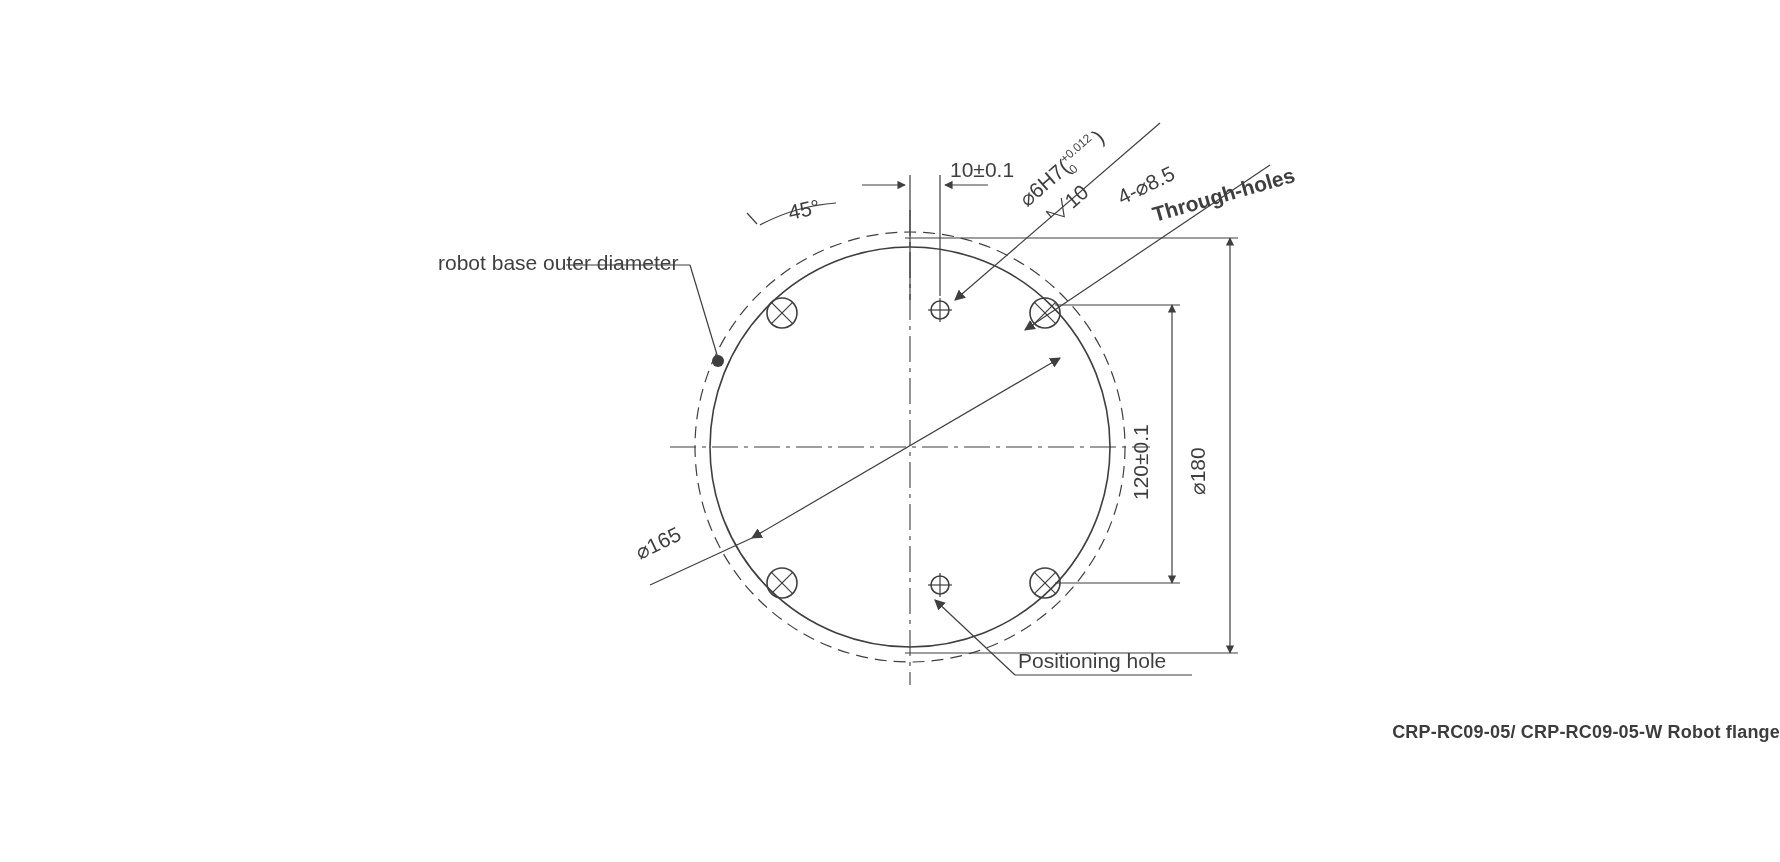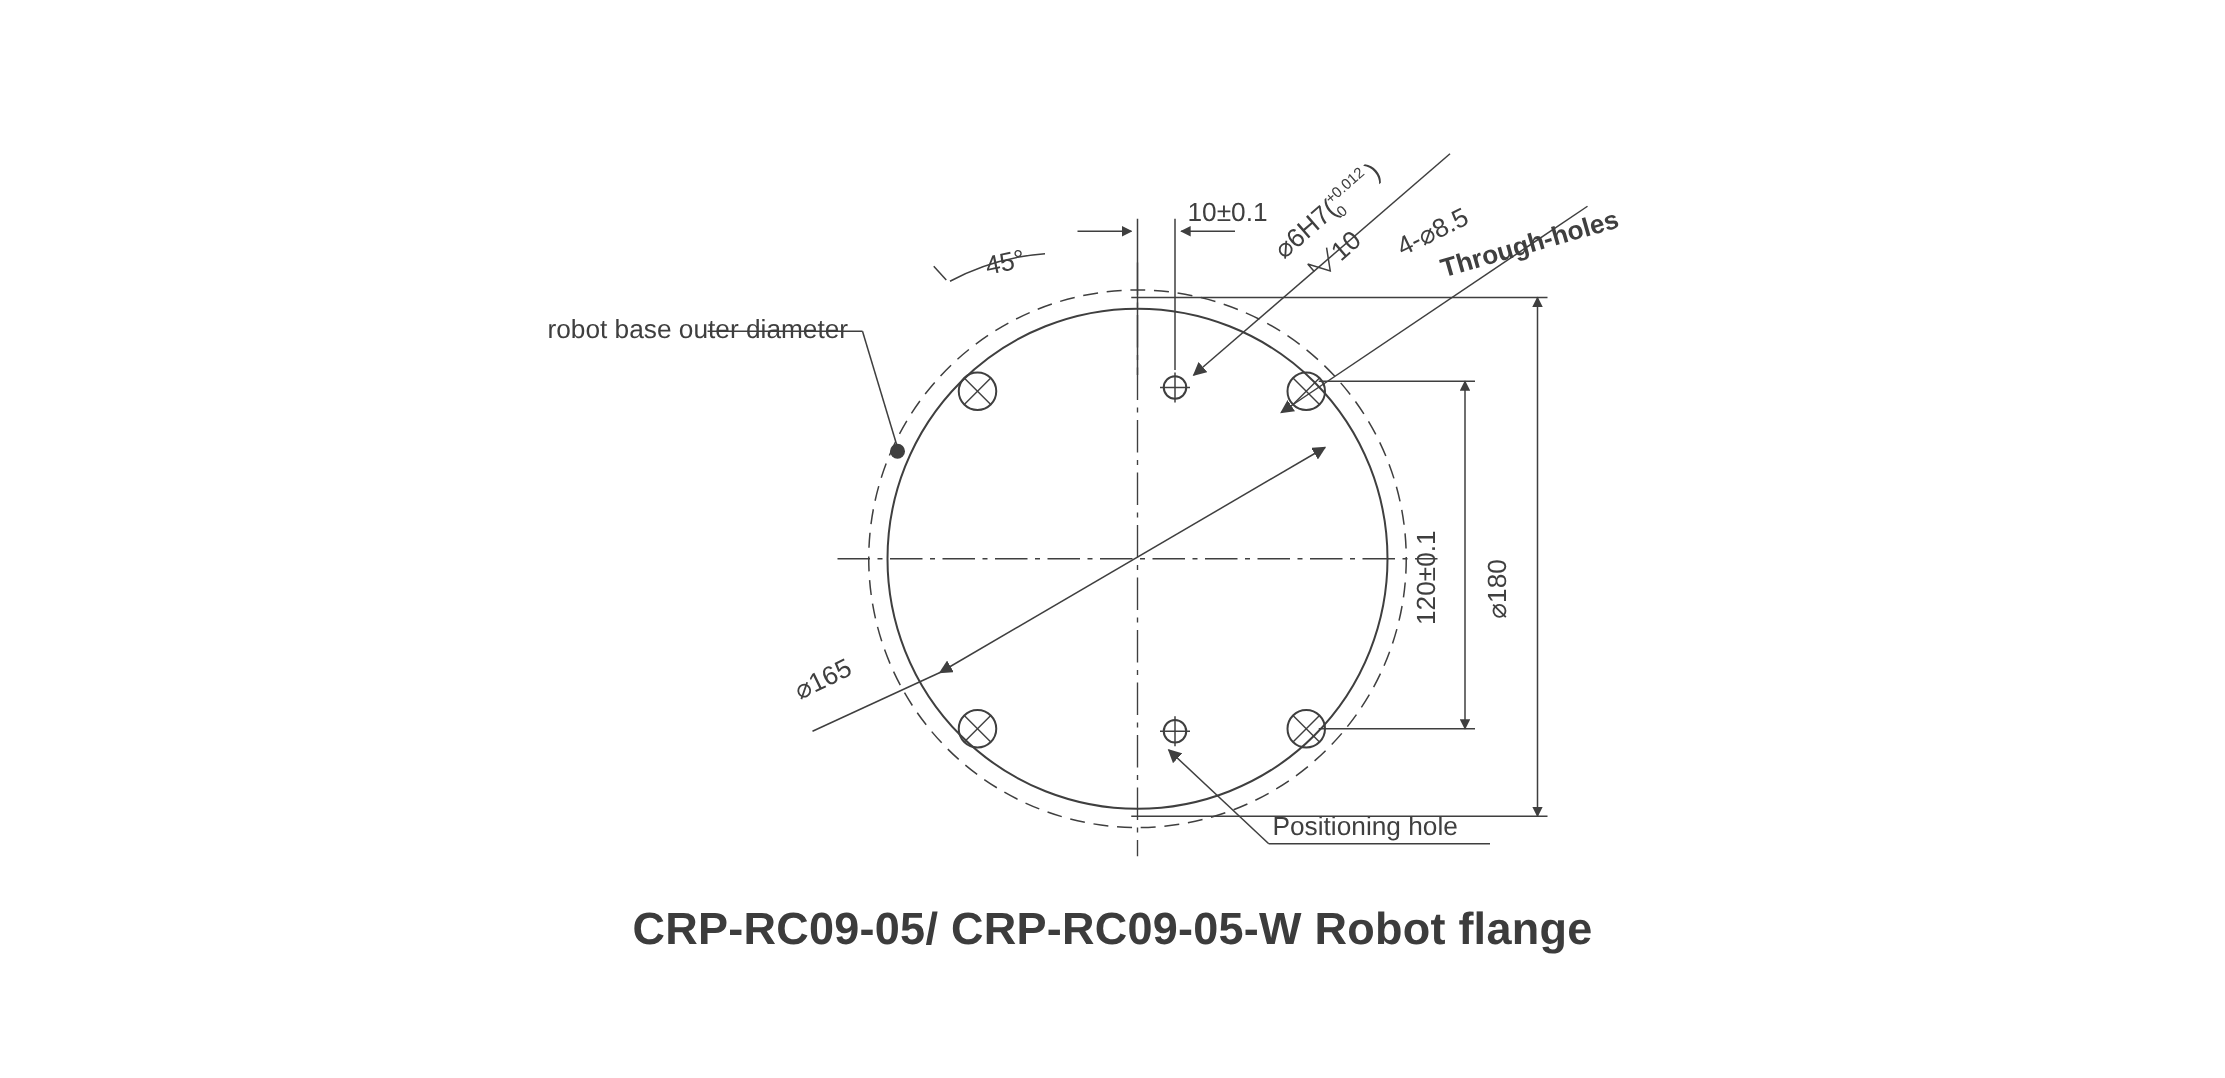--- a/index.html
+++ b/index.html
@@ -33,23 +33,23 @@
     white-space: pre;
   }
   .lbl-sup {
     font-size: 12px;
   }
   .caption {
     position: absolute;
     left: 0;
     top: 722px;
     width: 1780px;
-    text-align: center;
+    text-align: right;
     font-family: "Liberation Sans", sans-serif;
-    font-size: 36px;
+    font-size: 18px;
     font-weight: bold;
     color: #3c3c3c;
     letter-spacing: 0.2px;
   }
   .thin { stroke: #3f3f3f; stroke-width: 1.2; fill: none; }
   .med  { stroke: #3f3f3f; stroke-width: 1.6; fill: none; }
   .dash { stroke: #3f3f3f; stroke-width: 1.2; fill: none; stroke-dasharray: 12 7; }
   .center { stroke: #3f3f3f; stroke-width: 1.1; fill: none; stroke-dasharray: 26 6 4 6; }
   .dot { fill: #3f3f3f; }
 </style>

